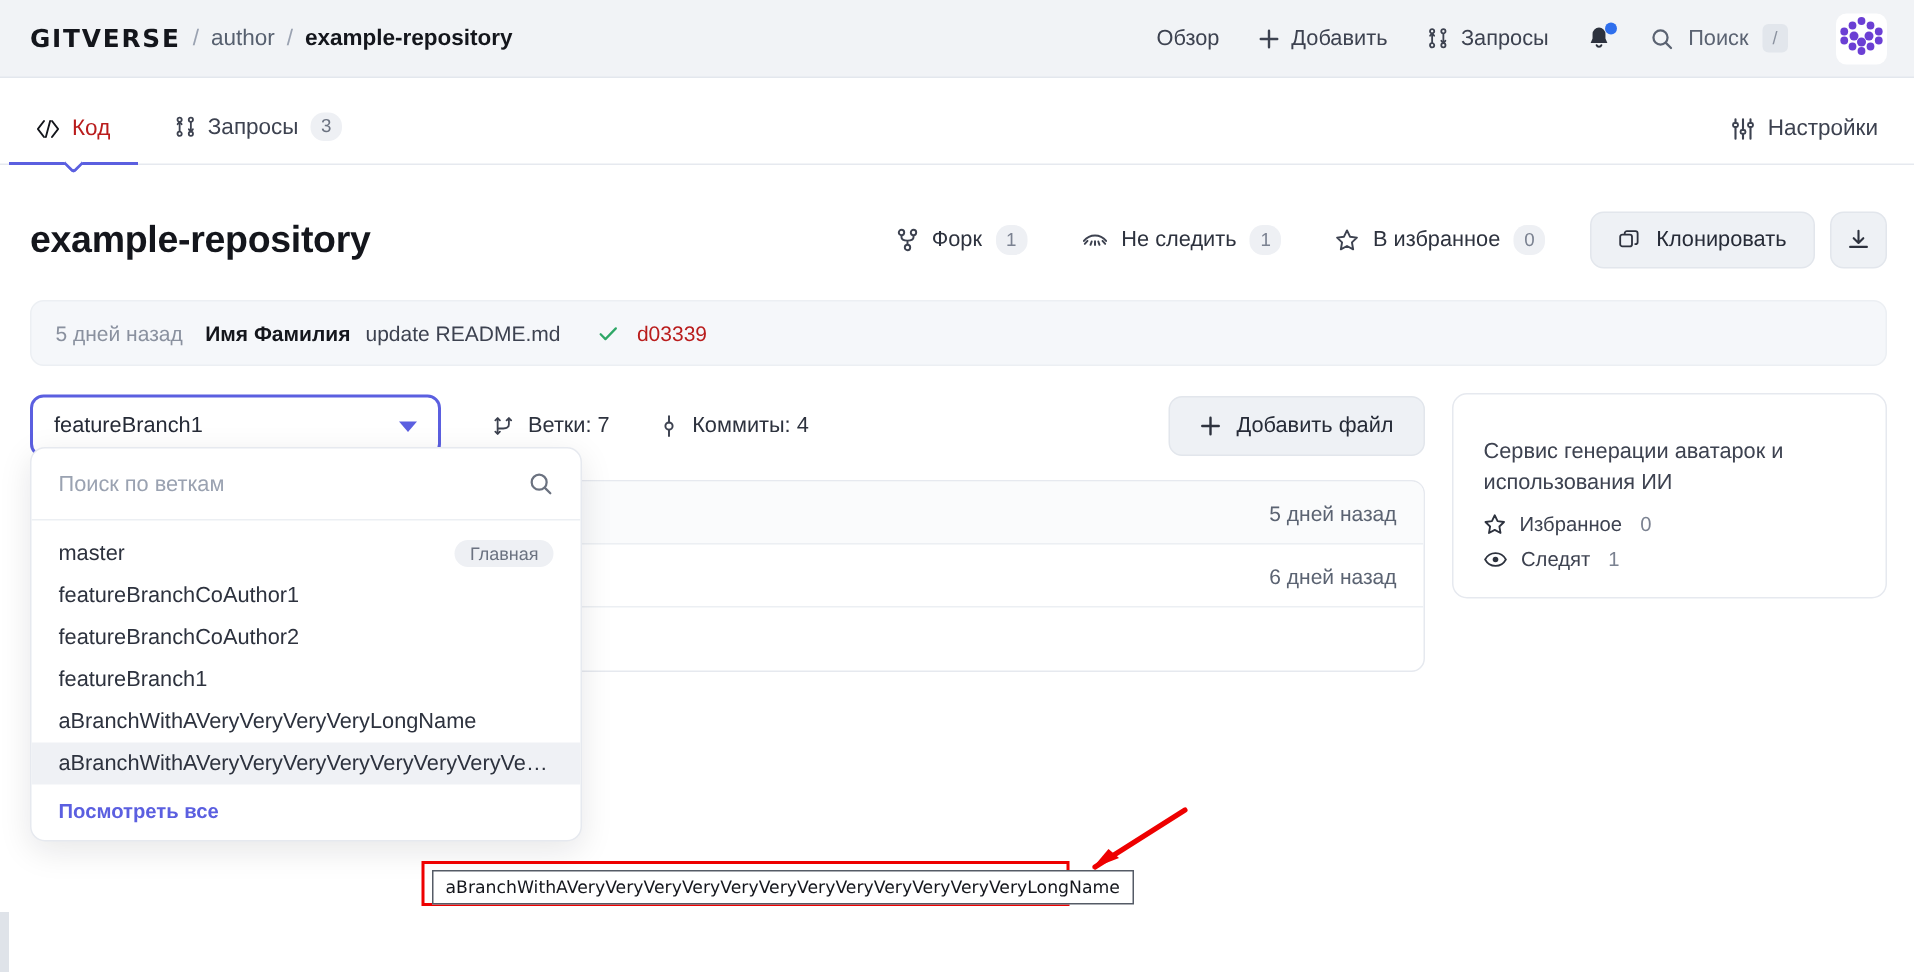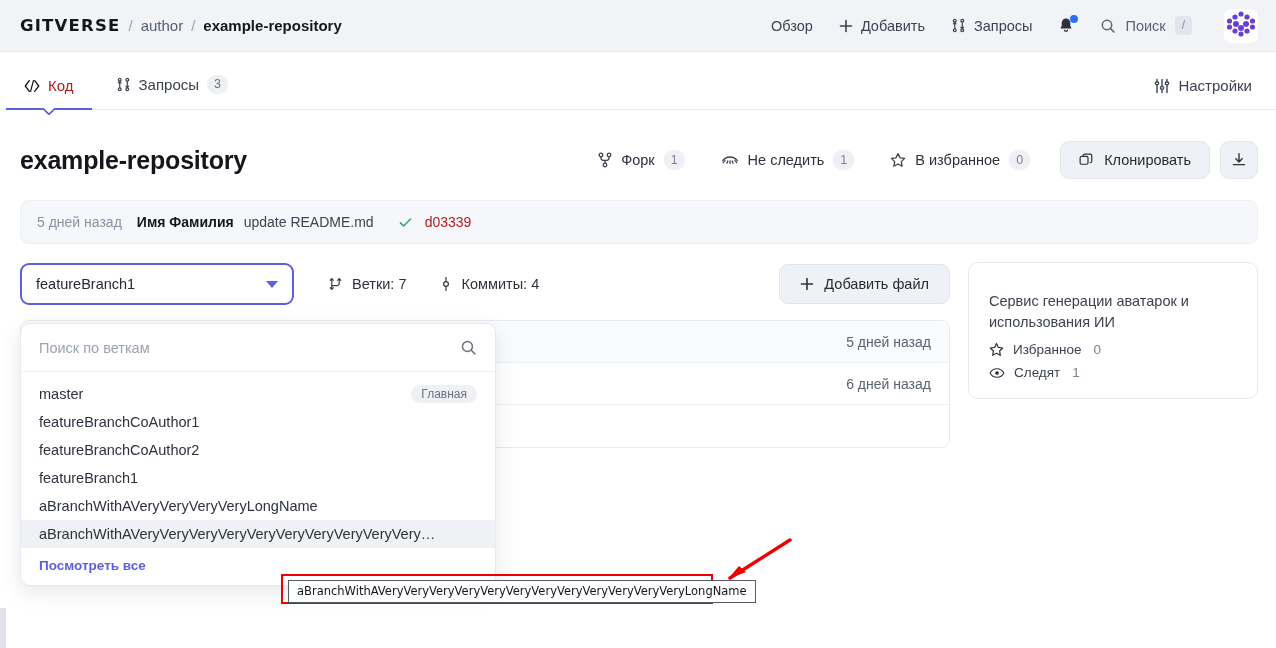--- a/index.html
+++ b/index.html
@@ -176,21 +176,21 @@
     height: 42px; display: flex; align-items: center;
     padding: 0 18px; font-size: 14px; color: #4b5160;
     border-bottom: 1px solid #eceff3;
   }
   .filerow:last-child { border-bottom: none; }
   .filerow.shade { background: #fafbfc; }
   .file-time { margin-left: auto; color: #5b6372; }
 
   
   .dropdown {
-    position: absolute; top: 61px; left: 0; width: 476px;
+    position: absolute; top: 36px; left: 0; width: 368px;
     background: #fff; border: 1px solid #e6e9ef; border-radius: 10px;
     box-shadow: 0 6px 22px rgba(20,22,28,.10);
     z-index: 40; padding-bottom: 10px;
   }
   .dd-search {
     height: 48px; display: flex; align-items: center;
     padding: 0 18px; border-bottom: 1px solid #eceff3;
   }
   .dd-search input {
     border: none; outline: none; flex: 1;

